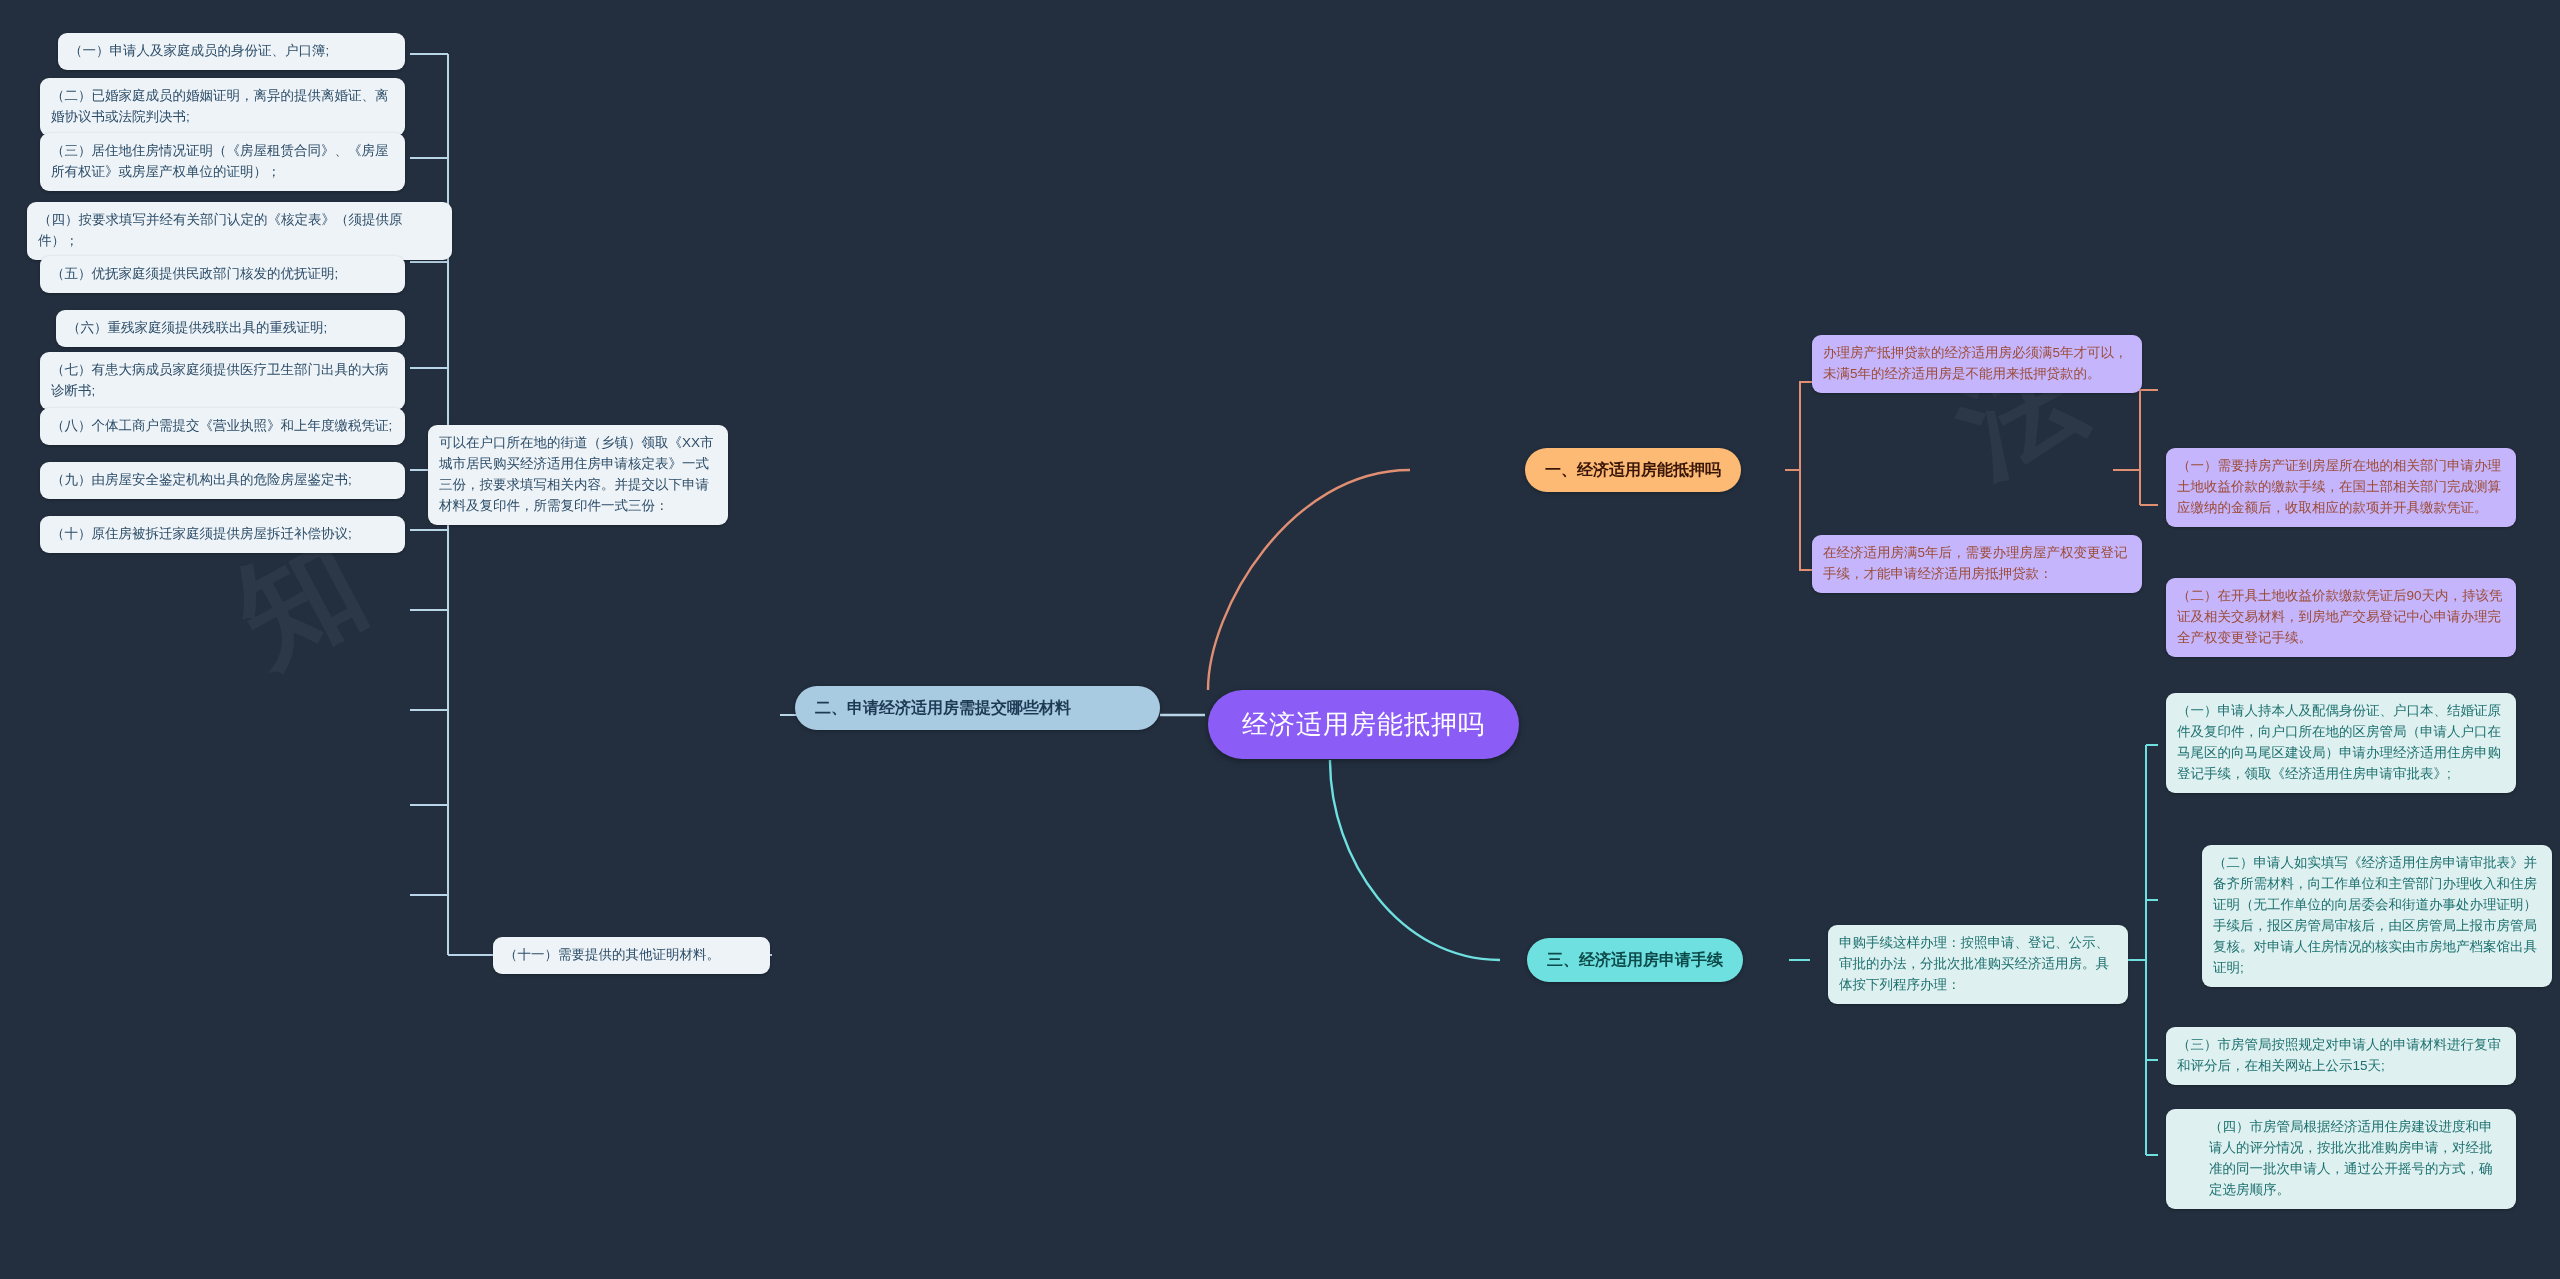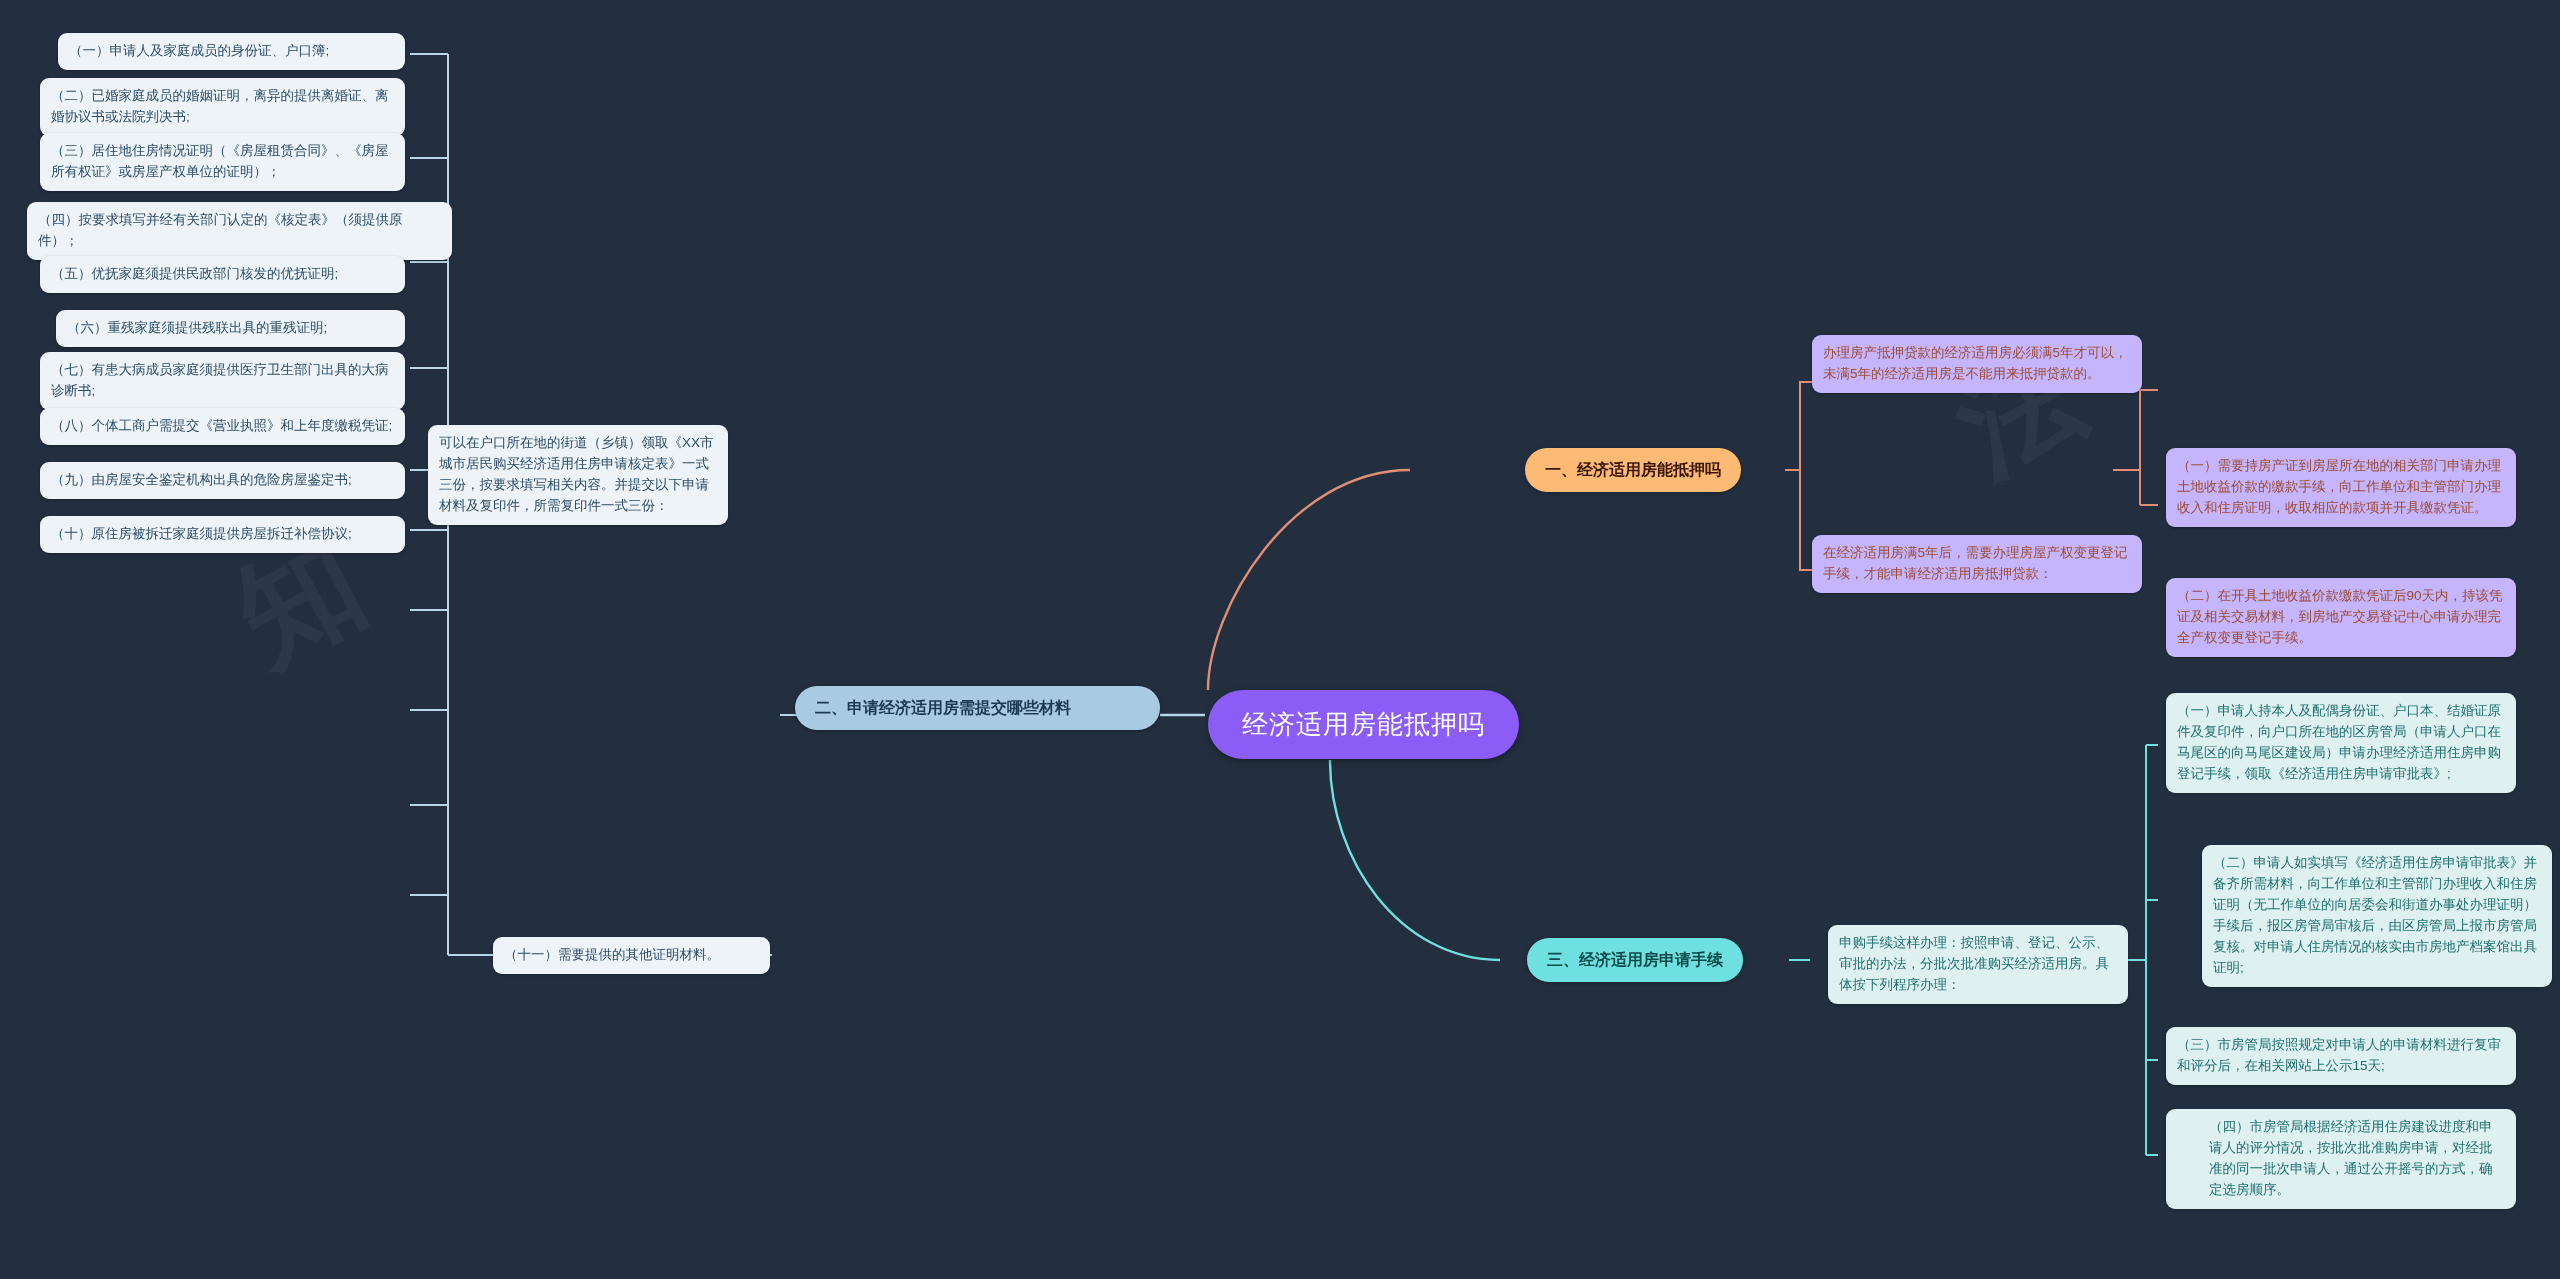--- a/index.html
+++ b/index.html
@@ -110,21 +110,21 @@
   <div class="wm" style="left:1960px;top:330px;">法</div>
 
   <div class="node root" style="left:1208px;top:690px;">经济适用房能抵押吗</div>
 
   <div class="node branch orange" style="left:1525px;top:448px;">一、经济适用房能抵押吗</div>
 
   <div class="node card orangelite" style="left:1812px;top:335px;width:330px;">办理房产抵押贷款的经济适用房必须满5年才可以，未满5年的经济适用房是不能用来抵押贷款的。</div>
 
   <div class="node card orangelite" style="left:1812px;top:535px;width:330px;">在经济适用房满5年后，需要办理房屋产权变更登记手续，才能申请经济适用房抵押贷款：</div>
 
-  <div class="node card orangelite" style="left:2166px;top:448px;width:350px;">（一）需要持房产证到房屋所在地的相关部门申请办理土地收益价款的缴款手续，向工作单位和主管部门办理收入和住房证明，收取相应的款项并开具缴款凭证。</div>
+  <div class="node card orangelite" style="left:2166px;top:448px;width:350px;">（一）需要持房产证到房屋所在地的相关部门申请办理土地收益价款的缴款手续，在国土部相关部门完成测算应缴纳的金额后，收取相应的款项并开具缴款凭证。</div>
 
   <div class="node card orangelite" style="left:2166px;top:578px;width:350px;">（二）在开具土地收益价款缴款凭证后90天内，持该凭证及相关交易材料，到房地产交易登记中心申请办理完全产权变更登记手续。</div>
 
   <div class="node branch blue" style="left:795px;top:686px;width:365px;">二、申请经济适用房需提交哪些材料</div>
 
   <div class="node card blue center" style="left:428px;top:425px;width:300px;">可以在户口所在地的街道（乡镇）领取《XX市城市居民购买经济适用住房申请核定表》一式三份，按要求填写相关内容。并提交以下申请材料及复印件，所需复印件一式三份：</div>
 
   <div class="node card blue" style="left:58px;top:33px;width:347px;">（一）申请人及家庭成员的身份证、户口簿;</div>
   <div class="node card blue" style="left:40px;top:78px;width:365px;">（二）已婚家庭成员的婚姻证明，离异的提供离婚证、离婚协议书或法院判决书;</div>
   <div class="node card blue" style="left:40px;top:133px;width:365px;">（三）居住地住房情况证明（《房屋租赁合同》、《房屋所有权证》或房屋产权单位的证明）；</div>

